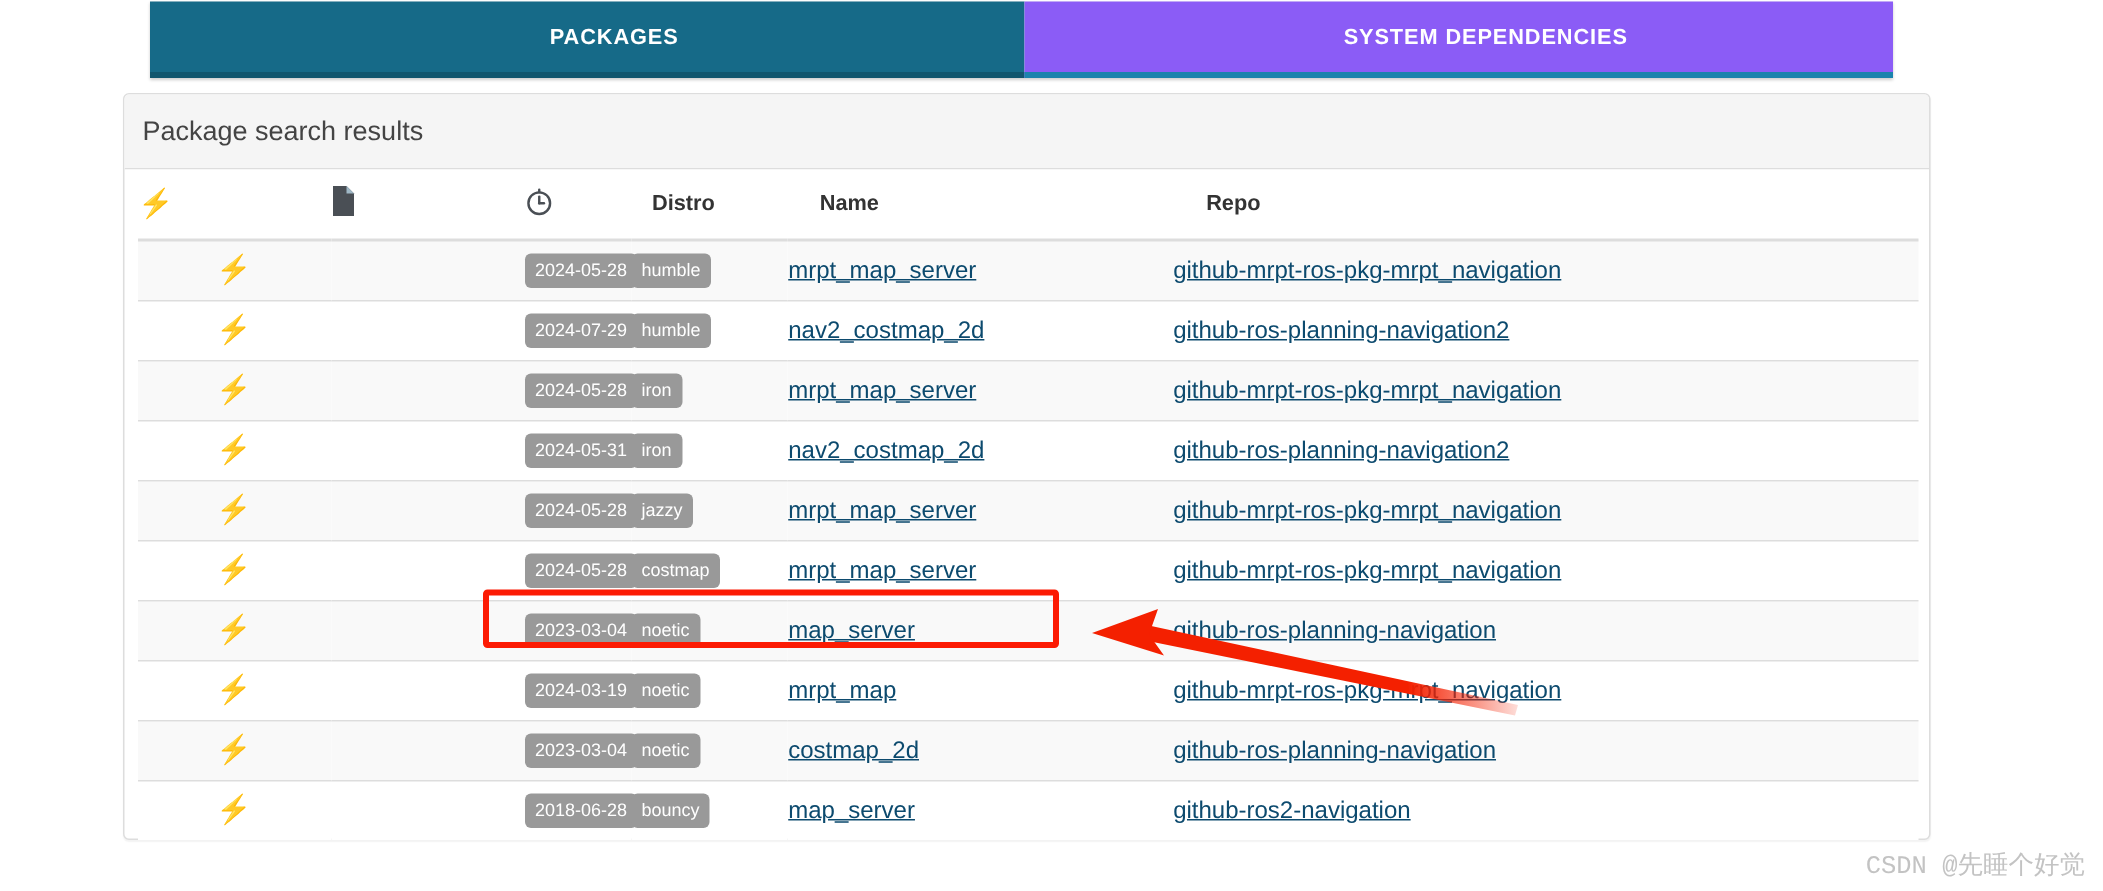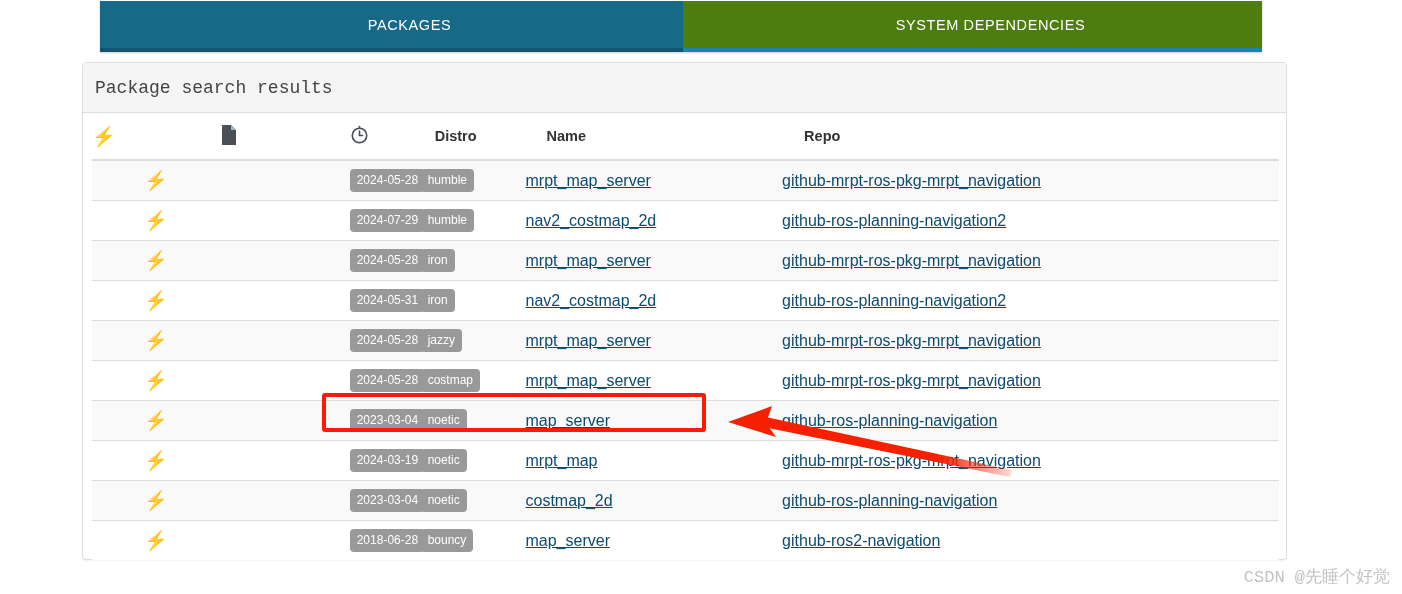--- a/index.html
+++ b/index.html
@@ -24,37 +24,37 @@
     width: 1162px;
     height: 51px;
     display: flex;
     box-shadow: 0 1px 2px rgba(0,0,0,0.20);
   }
   .tab {
     display: flex;
     align-items: center;
     justify-content: center;
     font-size: 14.5px;
-    font-weight: normal;
+    font-weight: bold;
     letter-spacing: 0.6px;
     color: #ffffff;
     height: 100%;
     box-sizing: border-box;
     cursor: pointer;
     user-select: none;
     padding-left: 36px;
   }
   .tab.active {
     width: 583px;
     background: #166A88;
     border-bottom: 4px solid #11566e;
   }
   .tab.inactive {
     width: 579px;
-    background: #4d7c0f;
+    background: #8b5cf6;
     border-bottom: 4px solid #1b83ad;
   }
 
   
   #panel {
     position: absolute;
     left: 82px;
     top: 62px;
     width: 1205px;
     height: 498px;
@@ -71,21 +71,20 @@
     border-radius: 3px 3px 0 0;
     display: flex;
     align-items: center;
     padding-left: 12px;
     box-sizing: border-box;
   }
   #panel-title {
     font-size: 18px;
     color: #444;
     font-weight: normal;
-    font-family: Liberation Mono, monospace;
   }
 
   
   table.results {
     border-collapse: collapse;
     width: 1187px;
     margin-left: 9px;
     table-layout: fixed;
   }
   table.results th {

